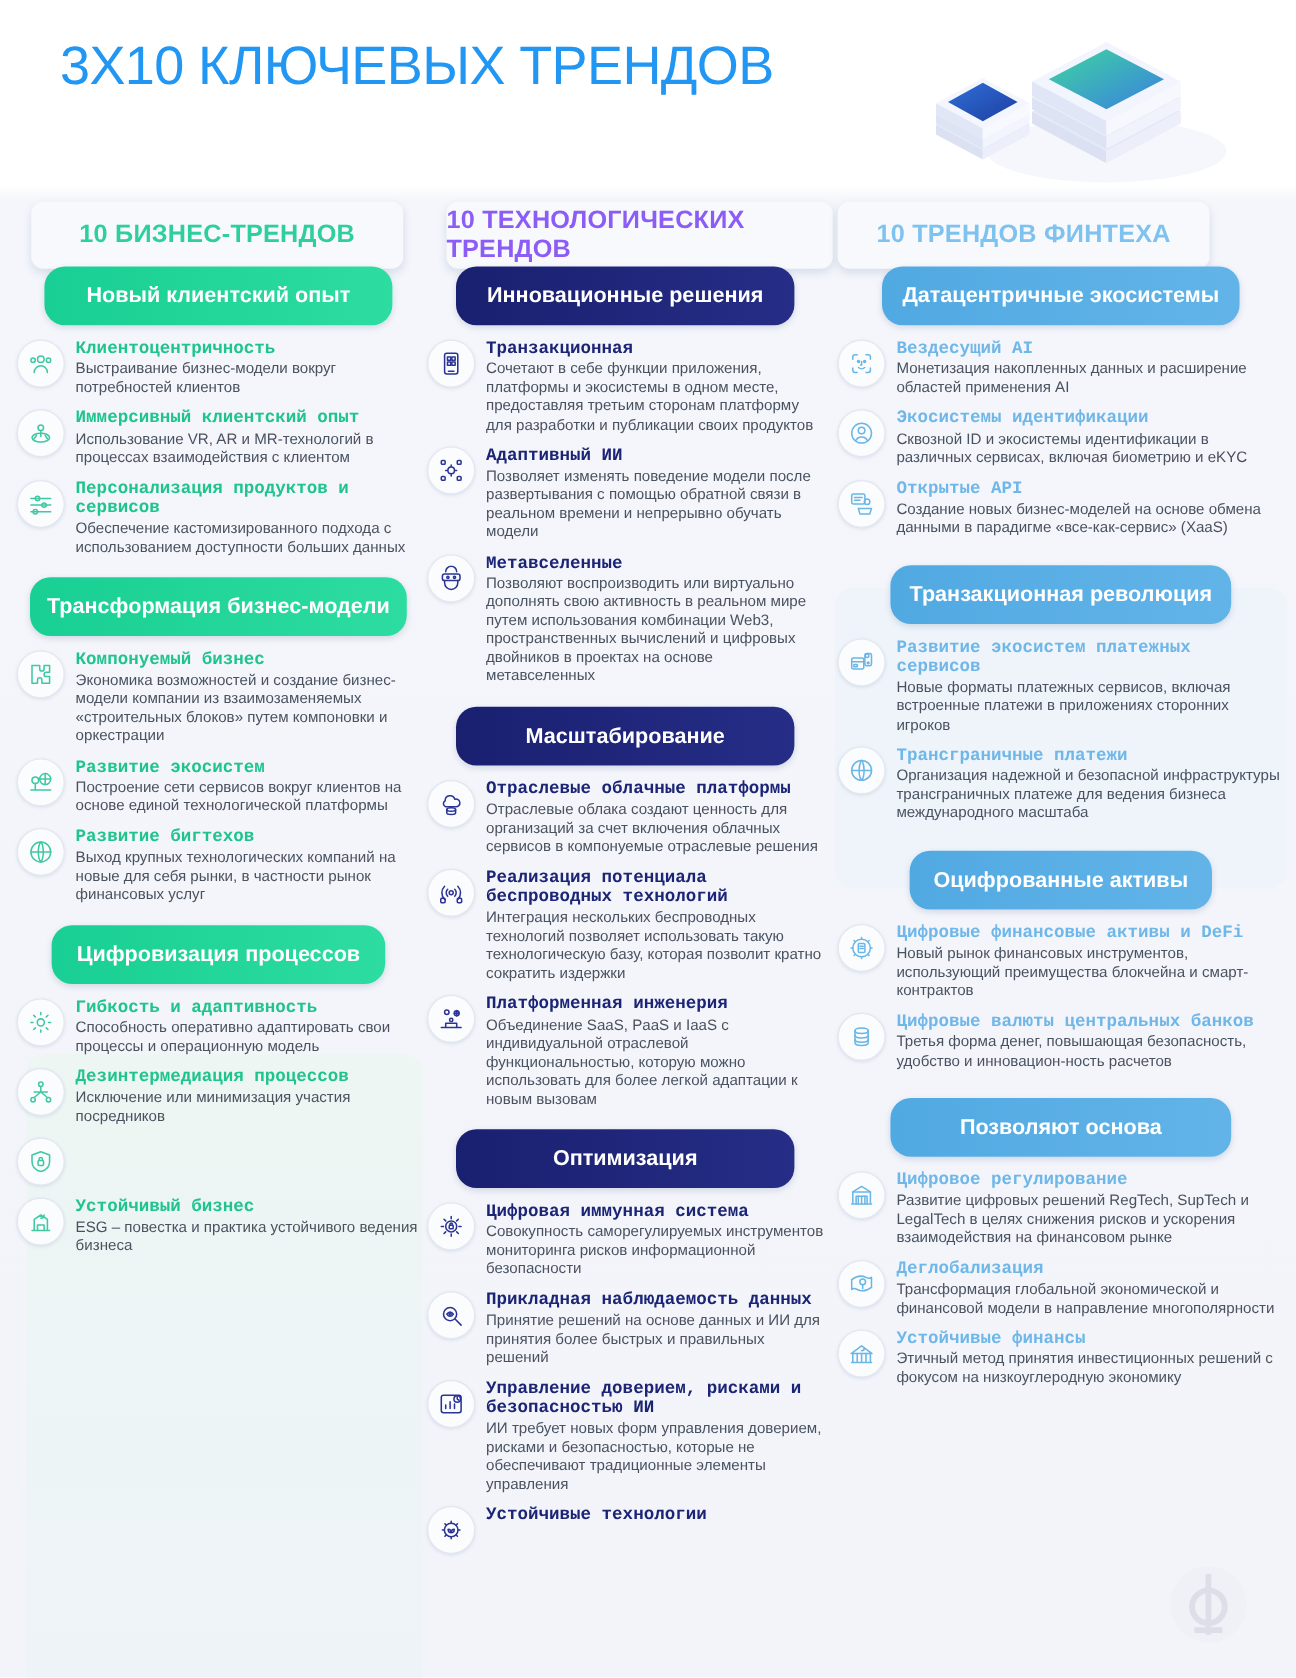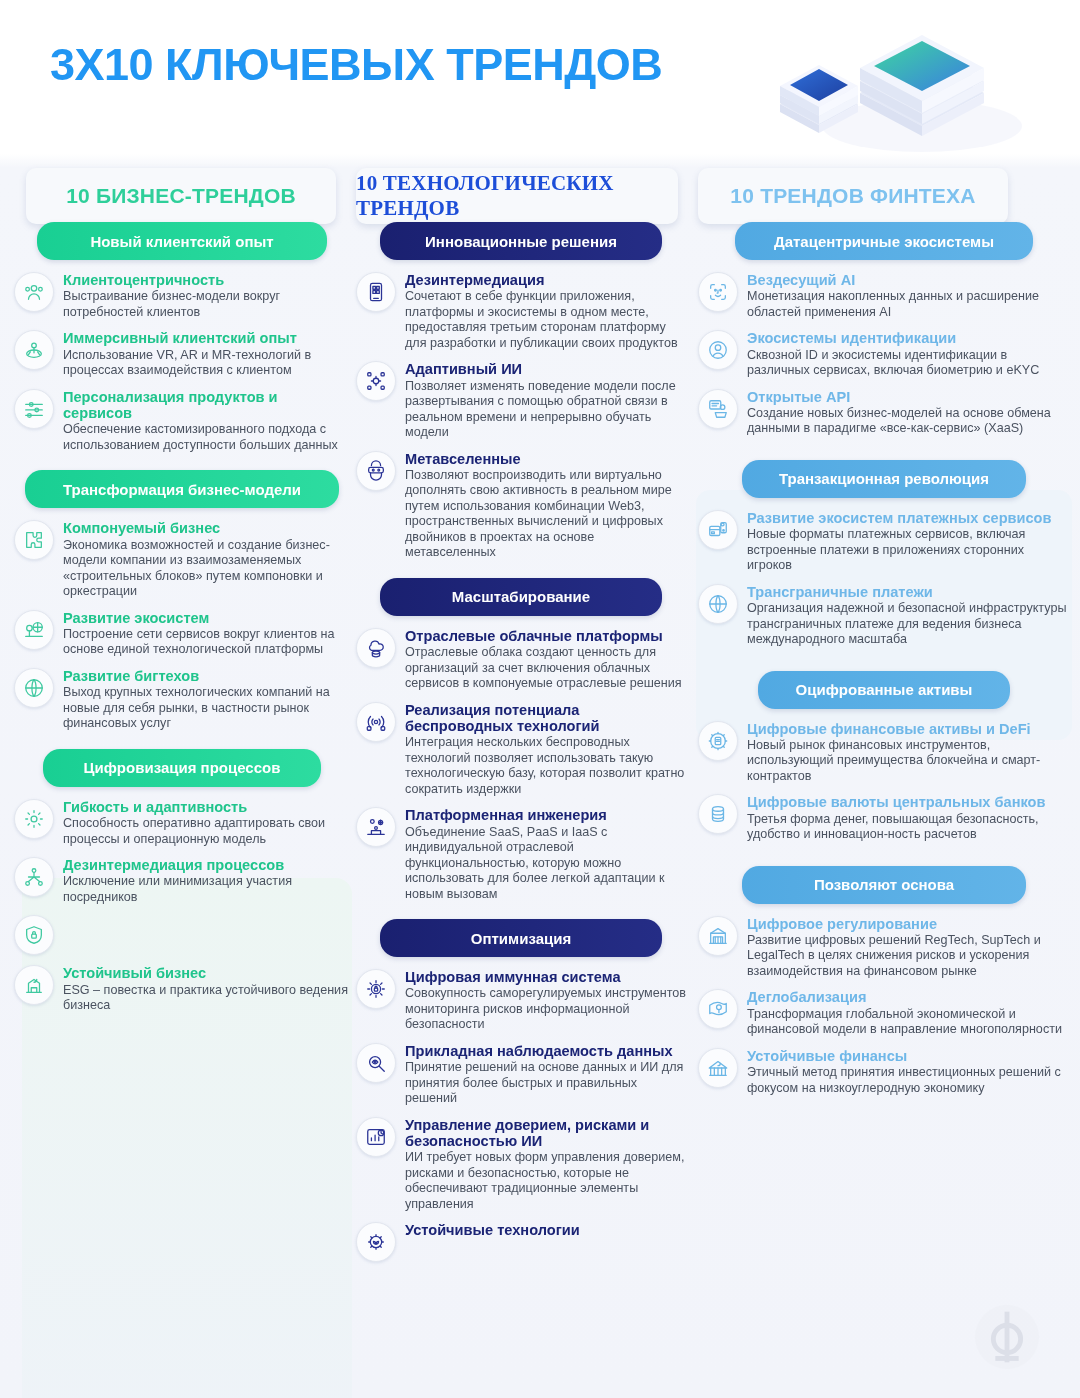--- a/index.html
+++ b/index.html
@@ -12,64 +12,64 @@
   }
   .page{
     position:relative;
     width:1080px; height:1398px;
     background:
       linear-gradient(180deg,#ffffff 0%, #ffffff 11%, #f4f6fb 12%, #f2f4fa 100%);
   }
   
   .header{ position:absolute; left:0; top:0; width:1080px; height:165px; }
   .title-main{
-    position:absolute; left:50px; top:42px;
-    font-size:45px; font-weight:bold; letter-spacing:-0.5px;
+    position:absolute; left:50px; top:32px;
+    font-size:45px; font-weight:normal; letter-spacing:-0.5px;
     color:#2196f3; line-height:1; white-space:nowrap;
     font-family:"Liberation Sans", sans-serif;
   }
   .title-sub{
     position:absolute; left:50px; top:100px;
     font-size:32px; font-weight:bold; letter-spacing:0px;
     color:#1e58c8; line-height:1; white-space:nowrap;
   }
   .hero-art{ position:absolute; right:28px; top:8px; width:290px; height:155px; }
 
   
   .tabs{ position:absolute; left:0; top:168px; width:1080px; height:62px; }
   .tab{
     position:absolute; top:0; height:56px;
     background:#f7f9fc; border-radius:10px;
     box-shadow:0 3px 7px rgba(90,110,160,.18);
     display:flex; align-items:center; justify-content:center;
     font-size:21px; font-weight:bold; letter-spacing:.2px;
   }
   .tab.t1{ left:26px;  width:310px; color:#2ecf9a; }
-  .tab.t2{ left:356px; width:322px; color:#1d4ed8;font-family:Liberation Serif, serif; }
+  .tab.t2{ left:372px; width:322px; color:#8b5cf6; }
   .tab.t3{ left:698px; width:310px; color:#7ec2ef; }
 
   
   .col{ position:absolute; top:222px; }
   .col1{ left:14px;  width:336px; }
   .col2{ left:356px; width:330px; }
   .col3{ left:698px; width:372px; }
 
   .colpanel{
     position:absolute; border-radius:16px;
   }
   .panel1{ left:8px; top:656px; width:330px; height:545px;
     background:linear-gradient(180deg,#edf6f3 0%, #eef3f8 100%); }
   .panel3a{ left:-2px; top:268px; width:376px; height:250px;
     background:#eef4fa; border-radius:14px; }
 
   
   .sect{
-    height:38px; border-radius:17px;
+    height:49px; border-radius:17px;
     display:flex; align-items:center; justify-content:center;
-    color:#ffffff; font-size:15px; font-weight:bold;
+    color:#ffffff; font-size:18px; font-weight:bold;
     margin:0 auto 11px auto; position:relative; z-index:3;
     box-shadow:0 2px 5px rgba(60,80,130,.18);
   }
   .sect.green{ background:linear-gradient(90deg,#19cf93 0%, #2ddca0 100%); }
   .sect.navy { background:linear-gradient(90deg,#1a2070 0%, #252d86 100%); }
   .sect.blue { background:linear-gradient(90deg,#51a9e2 0%, #62b4e8 100%); }
 
   
   .trend{ display:flex; align-items:flex-start; margin-bottom:9px; position:relative; z-index:3; }
   .ico{
@@ -77,20 +77,21 @@
     background:#fbfcfe; border:1px solid #e3e7ef;
     box-shadow:0 1px 3px rgba(90,110,160,.16);
     display:flex; align-items:center; justify-content:center;
     margin-right:9px; margin-top:1px;
   }
   .ico svg{ display:block; }
   .tbody{ flex:1 1 auto; padding-top:1px; }
   .thead{
     font-size:14.6px; font-weight:bold; line-height:1.12;
     margin-bottom:1px;
+    font-family:Liberation Mono, monospace;
   }
   .tdesc{
     font-size:12.6px; line-height:1.23; color:#4a5260;
   }
   .g .thead{ color:#1fc48c; }
   .n .thead{ color:#1b2475; }
   .b .thead{ color:#6fb7e8; }
 
   .logo{ position:absolute; right:34px; bottom:22px; width:78px; height:78px; opacity:.5;}
 </style>
@@ -297,21 +298,21 @@
             <svg width="22" height="22" viewBox="0 0 24 24" fill="none" stroke="#2b3496" stroke-width="1.4" stroke-linecap="round" stroke-linejoin="round">
               <rect x="6" y="2.5" width="12" height="19" rx="2"></rect>
               <rect x="8.6" y="6" width="3" height="3"></rect>
               <rect x="12.6" y="6" width="3" height="3"></rect>
               <rect x="8.6" y="10.5" width="3" height="3"></rect>
               <rect x="12.6" y="10.5" width="3" height="3"></rect>
               <line x1="9.5" y1="19" x2="14.5" y2="19"></line>
             </svg>
           </div>
           <div class="tbody">
-            <div class="thead">Дезинтермедиация</div>
+            <div class="thead">Транзакционная</div>
             <div class="tdesc">Сочетают в себе функции приложения, платформы и экосистемы в одном месте, предоставляя третьим сторонам платформу для разработки и публикации своих продуктов</div>
           </div>
         </div>
         <div class="trend n">
           <div class="ico">
             <svg width="22" height="22" viewBox="0 0 24 24" fill="none" stroke="#2b3496" stroke-width="1.4" stroke-linecap="round" stroke-linejoin="round">
               <circle cx="12" cy="12" r="3"></circle>
               <path d="M12 8.5V7M12 17v-1.5M8.5 12H7M17 12h-1.5"></path>
               <rect x="3" y="3" width="3.5" height="3.5" rx="1"></rect>
               <rect x="17.5" y="3" width="3.5" height="3.5" rx="1"></rect>

